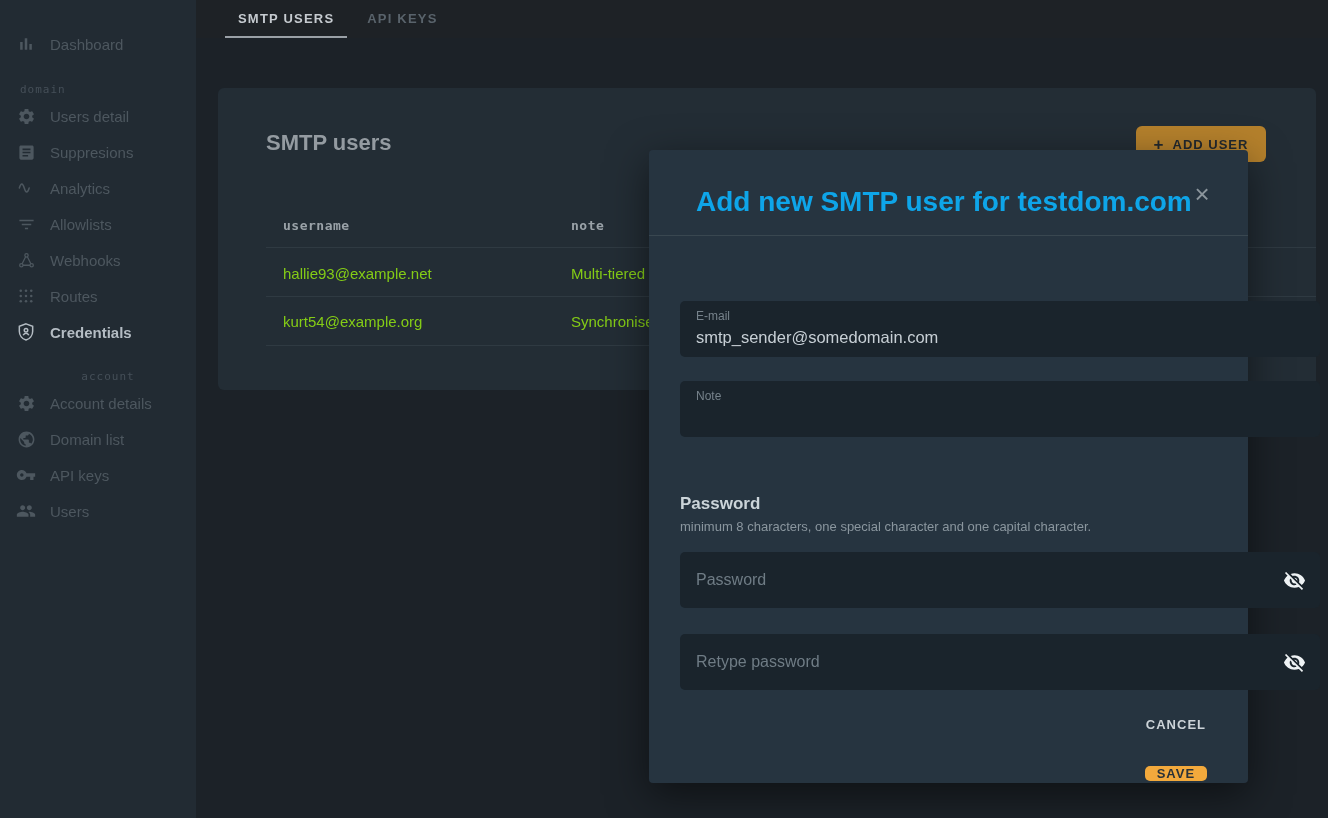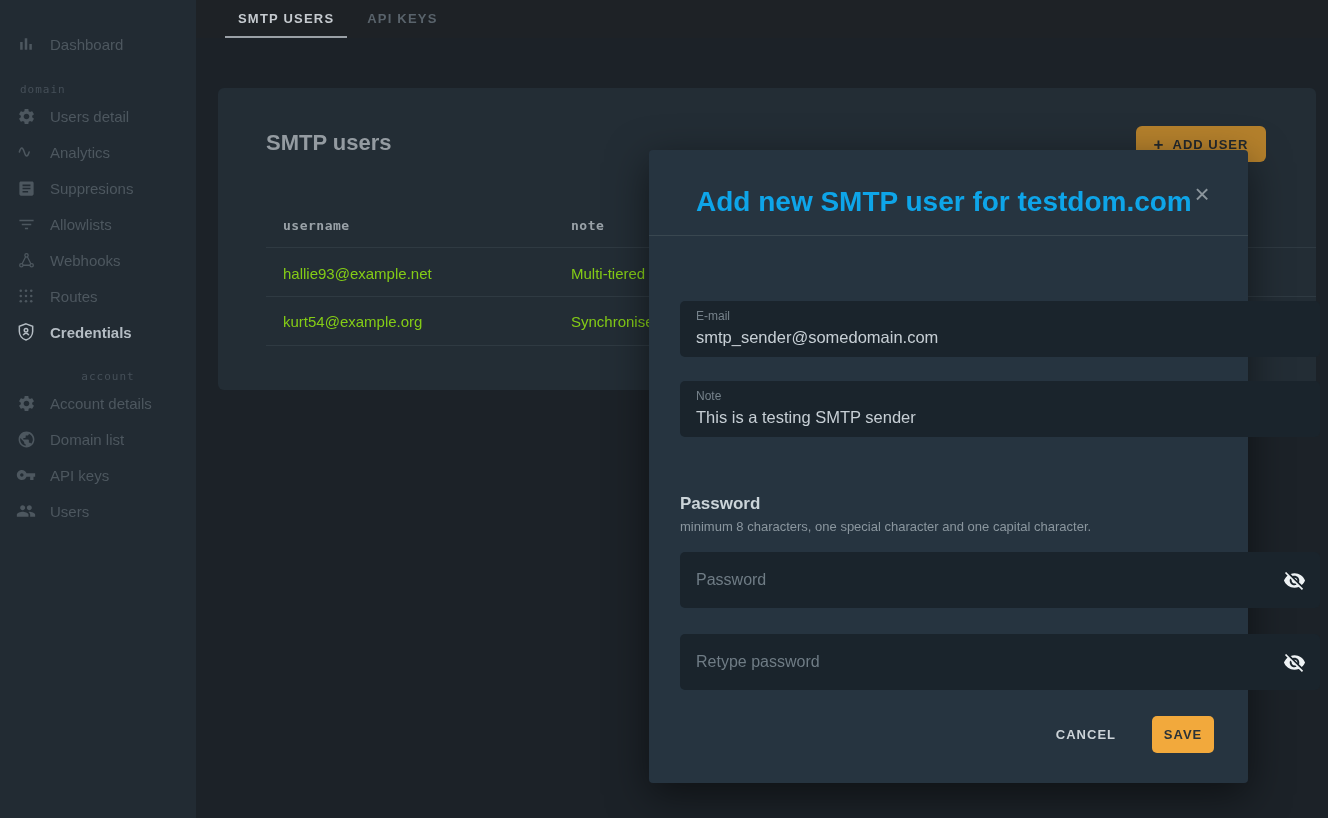--- a/index.html
+++ b/index.html
@@ -99,21 +99,21 @@
     top:0; height:56px; width:470px; font-size:16px;
   }
   .field input::placeholder { color:#6f7c85; opacity:1; }
   .eye-btn {
     position:absolute; right:12px; top:14px; width:28px; height:28px;
     background:none; border:none; cursor:pointer; padding:0;
     display:flex; align-items:center; justify-content:center; color:#eef2f4;
   }
   .modal-actions {
     position:absolute; right:34px; top:561px; height:46px;
-    display:flex; align-items:center; gap:28px;
+    display:flex; align-items:center; gap:28px;flex-direction:column;
   }
   .cancel-btn {
     background:none; border:none; cursor:pointer; font-family:inherit;
     color:#ccd3d8; font-size:13px; font-weight:bold; letter-spacing:1px; padding:6px 8px;
   }
   .save-btn {
     width:62px; height:37px; background:#f2a93c; border:none; border-radius:5px;
     cursor:pointer; font-family:inherit; color:#2a3238; font-size:13px;
     font-weight:bold; letter-spacing:1px;
   }
@@ -137,33 +137,33 @@
   <div class="nav-item">
     <span class="nav-icon">
       <svg width="19" height="19" viewBox="0 0 24 24" fill="currentColor">
           <path d="M19.14 12.94c.04-.3.06-.61.06-.94 0-.32-.02-.64-.07-.94l2.03-1.58c.18-.14.23-.41.12-.61l-1.92-3.32c-.12-.22-.37-.29-.59-.22l-2.39.96c-.5-.38-1.03-.7-1.62-.94l-.36-2.54c-.04-.24-.24-.41-.48-.41h-3.84c-.24 0-.43.17-.47.41l-.36 2.54c-.59.24-1.13.57-1.62.94l-2.39-.96c-.22-.08-.47 0-.59.22L2.74 8.87c-.12.21-.08.47.12.61l2.03 1.58c-.05.3-.09.63-.09.94s.02.64.07.94l-2.03 1.58c-.18.14-.23.41-.12.61l1.92 3.32c.12.22.37.29.59.22l2.39-.96c.5.38 1.03.7 1.62.94l.36 2.54c.05.24.24.41.48.41h3.84c.24 0 .44-.17.47-.41l.36-2.54c.59-.24 1.13-.56 1.62-.94l2.39.96c.22.08.47 0 .59-.22l1.92-3.32c.12-.22.07-.47-.12-.61l-2.01-1.58zM12 15.6c-1.98 0-3.6-1.62-3.6-3.6s1.62-3.6 3.6-3.6 3.6 1.62 3.6 3.6-1.62 3.6-3.6 3.6z"></path>
         </svg>
     </span>
     <span>Users detail</span>
   </div>
   <div class="nav-item">
     <span class="nav-icon">
+      <svg width="19" height="19" viewBox="0 0 24 24" fill="currentColor">
+          <path d="M19 3H5c-1.1 0-2 .9-2 2v14c0 1.1.9 2 2 2h14c1.1 0 2-.9 2-2V5c0-1.1-.9-2-2-2zm-5 14H7v-2h7v2zm3-4H7v-2h10v2zm0-4H7V7h10v2z"></path>
+        </svg>
+    </span>
+    <span>Suppresions</span>
+  </div>
+  <div class="nav-item">
+    <span class="nav-icon">
       <svg width="20" height="20" viewBox="0 0 24 24" fill="none" stroke="currentColor" stroke-width="1.8" stroke-linecap="round">
           <path d="M4 12c1.9-6.5 4-6.5 5.9 0s4 6.5 5.9 0"></path>
         </svg>
     </span>
     <span>Analytics</span>
-  </div>
-  <div class="nav-item">
-    <span class="nav-icon">
-      <svg width="19" height="19" viewBox="0 0 24 24" fill="currentColor">
-          <path d="M19 3H5c-1.1 0-2 .9-2 2v14c0 1.1.9 2 2 2h14c1.1 0 2-.9 2-2V5c0-1.1-.9-2-2-2zm-5 14H7v-2h7v2zm3-4H7v-2h10v2zm0-4H7V7h10v2z"></path>
-        </svg>
-    </span>
-    <span>Suppresions</span>
   </div>
   <div class="nav-item">
     <span class="nav-icon">
       <svg width="19" height="19" viewBox="0 0 24 24" fill="currentColor">
           <path d="M10 18h4v-2h-4v2zM3 6v2h18V6H3zm3 7h12v-2H6v2z"></path>
         </svg>
     </span>
     <span>Allowlists</span>
   </div>
   <div class="nav-item">
@@ -278,21 +278,20 @@
     <button class="modal-close">×</button>
   </div>
 
   <div class="field email">
     <div class="field-label">E-mail</div>
     <input type="text" value="smtp_sender@somedomain.com" style="">
   </div>
 
   <div class="field note">
     <div class="field-label">Note</div>
-    <input type="text" value="This is a testing SMTP sender" style="">
   </div>
 
   <div class="pw-heading">Password</div>
   <div class="pw-hint">minimum 8 characters, one special character and one capital character.</div>
 
   <div class="field pw1">
     <input type="text" placeholder="Password" style="">
     <button class="eye-btn">
       <span>
         <svg width="23" height="23" viewBox="0 0 24 24" fill="currentColor">

